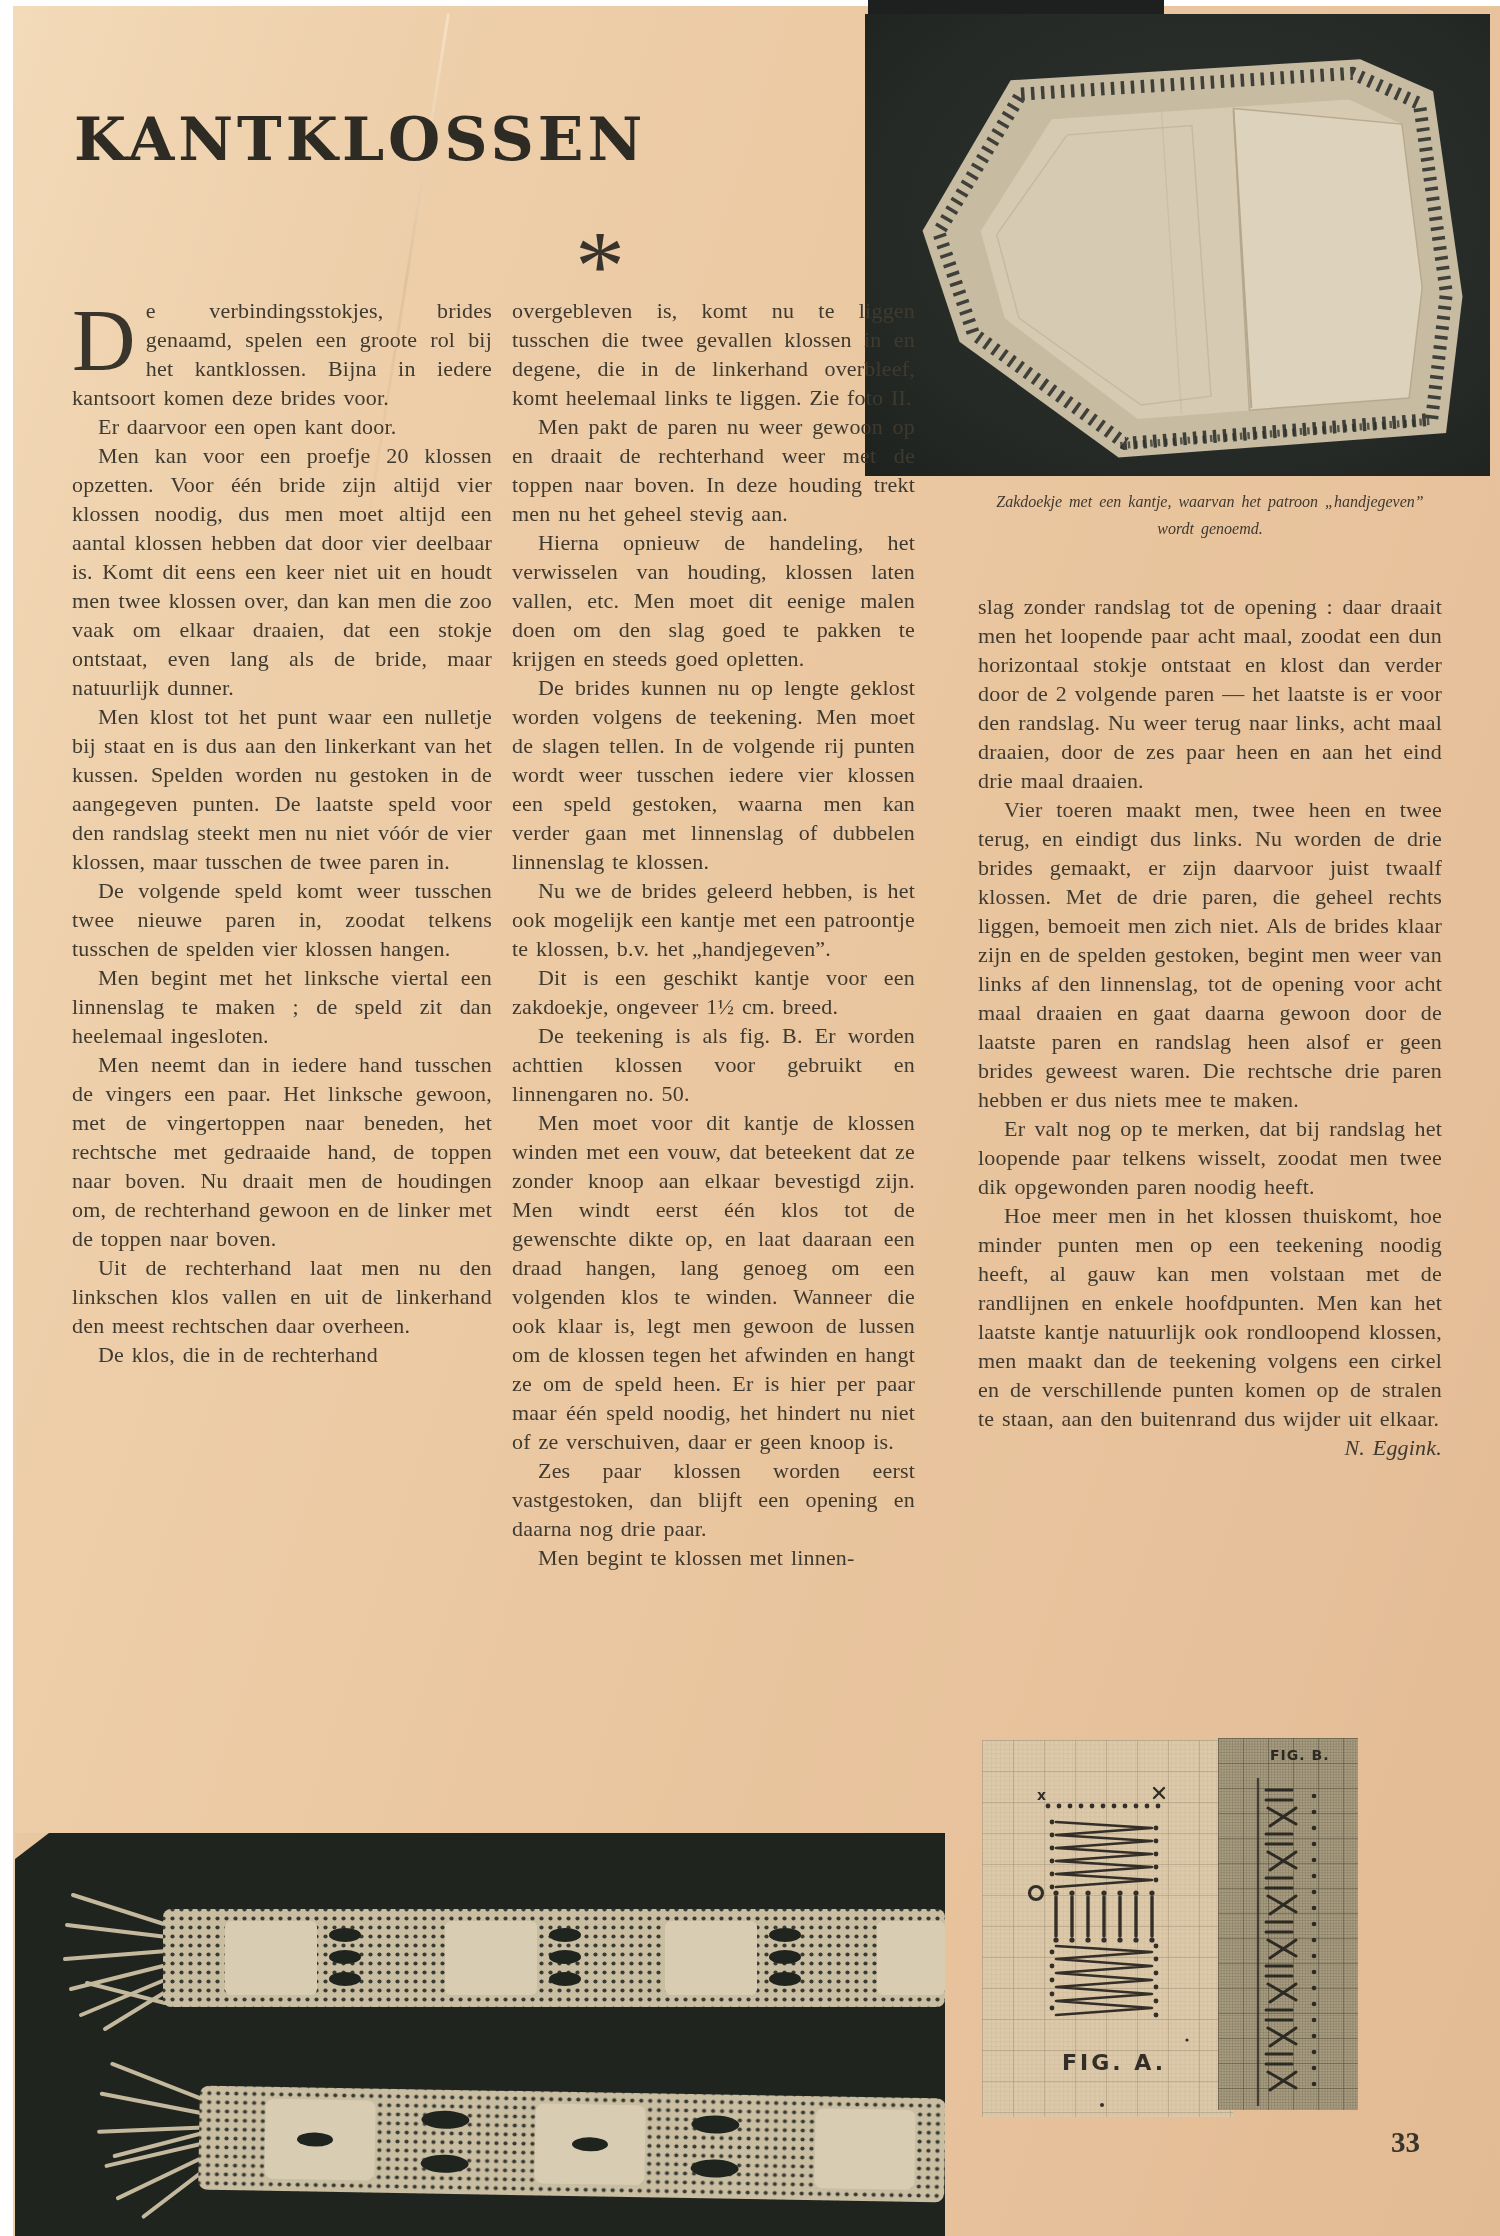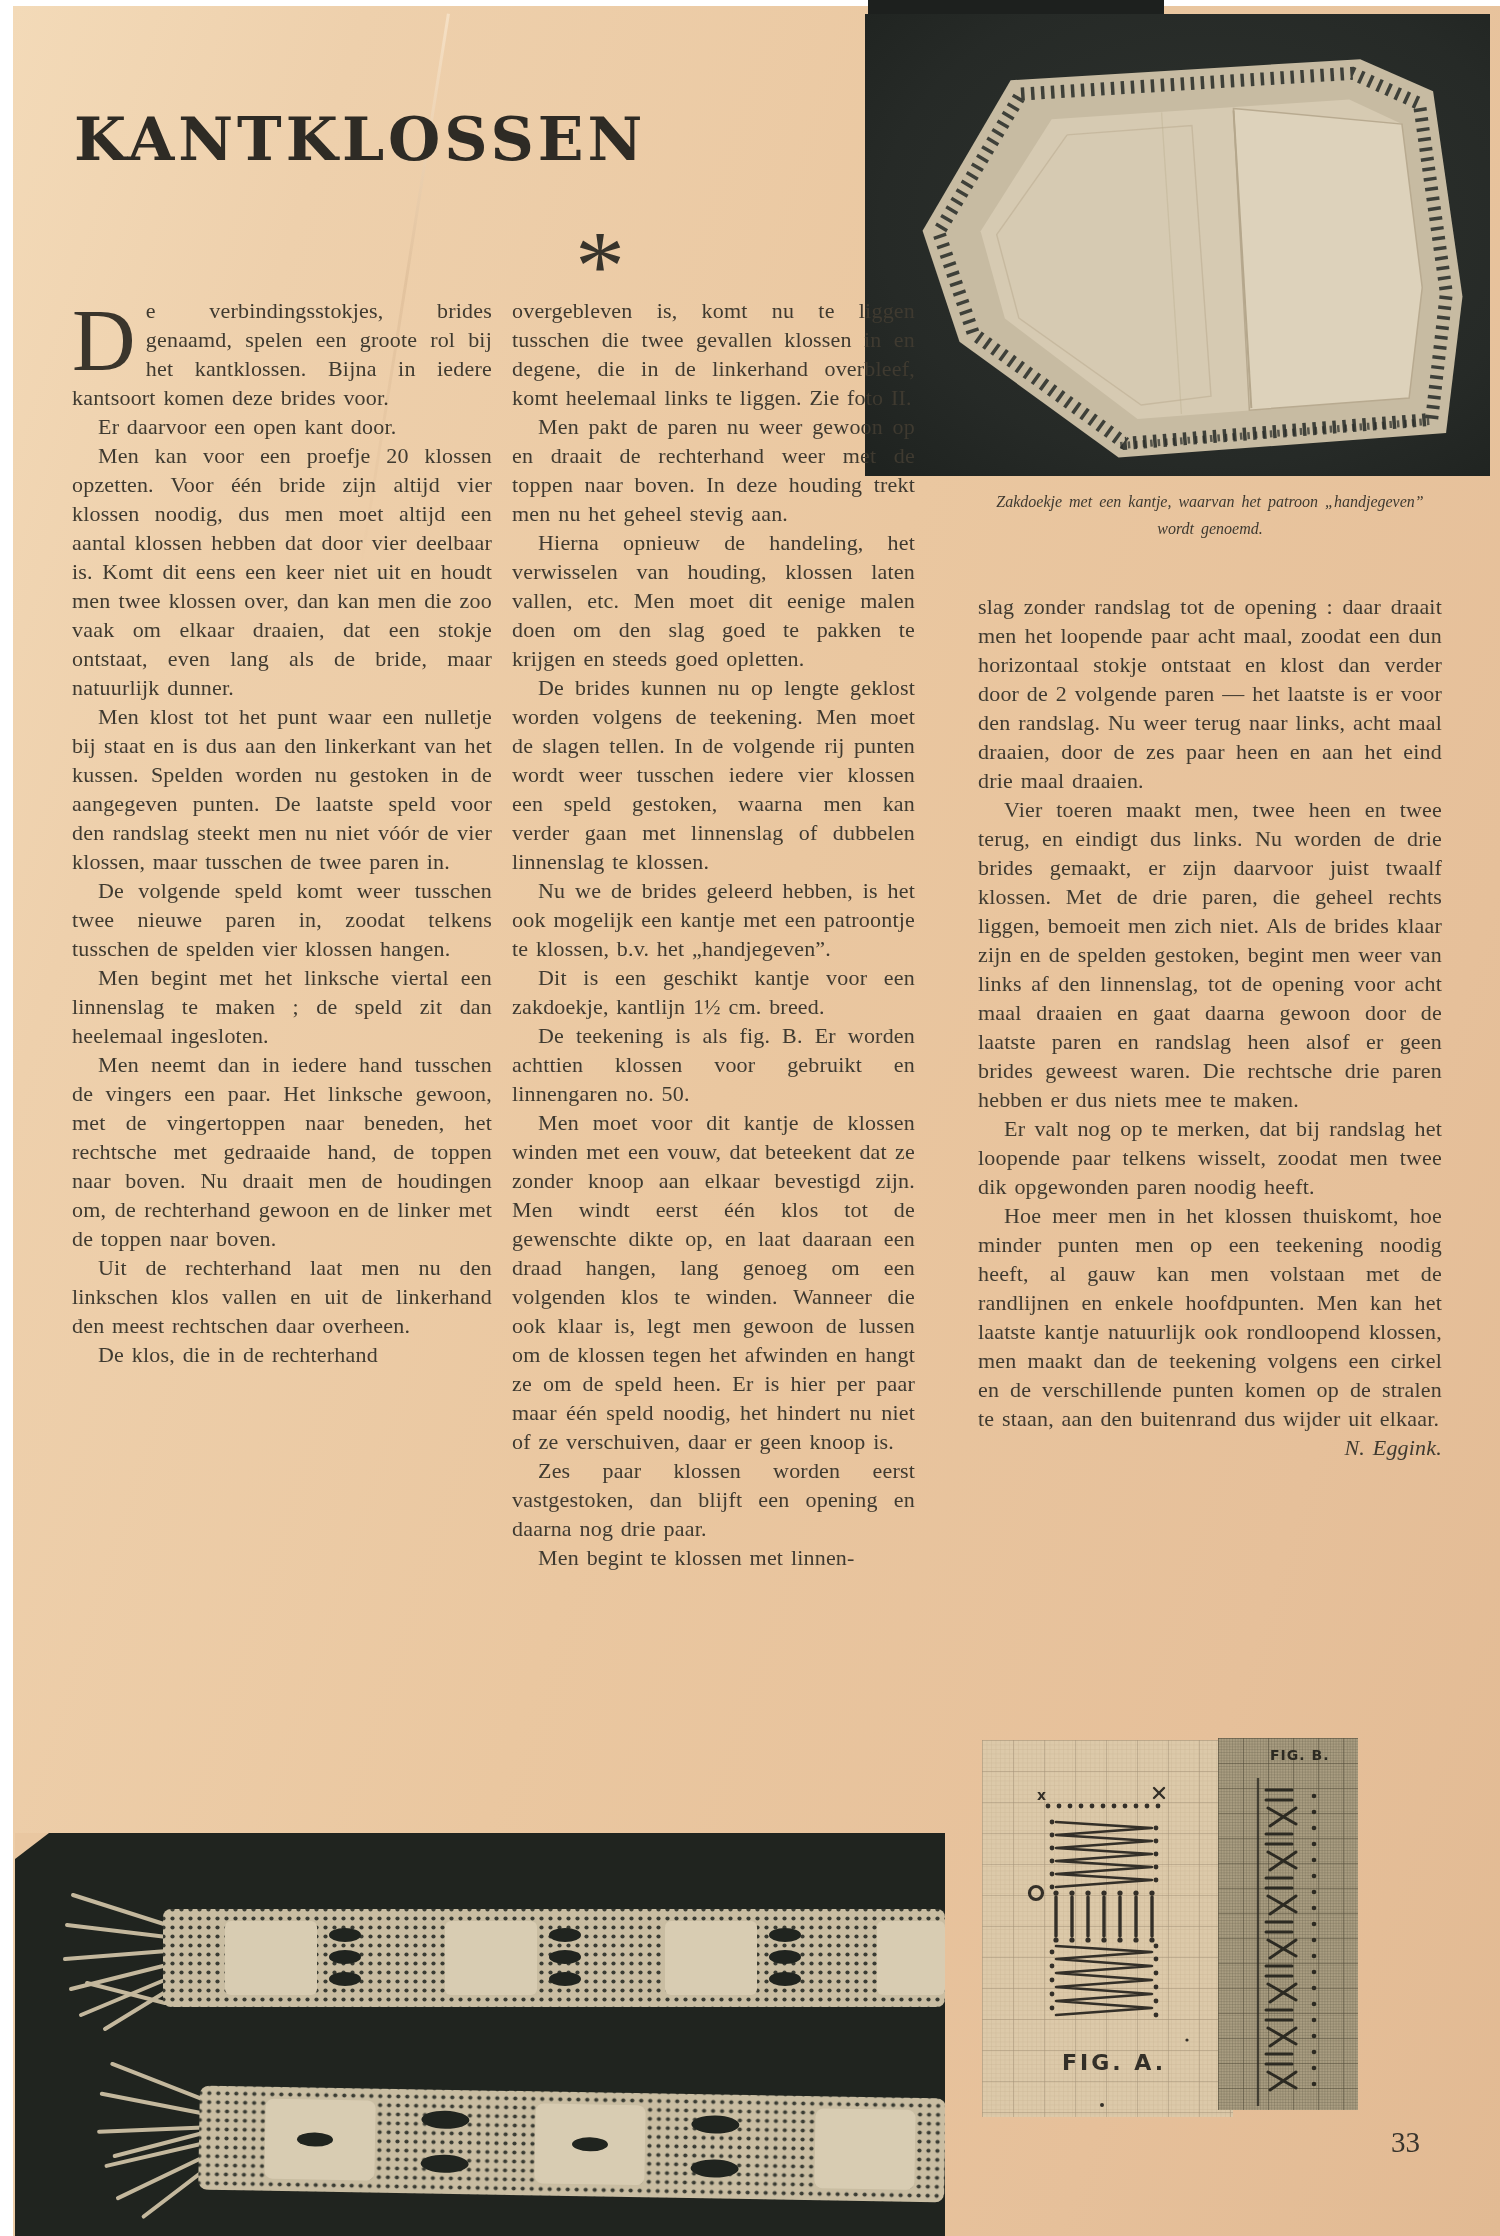--- a/index.html
+++ b/index.html
@@ -50,21 +50,21 @@
   .black-bar {
     position:absolute; left:868px; top:0; width:296px; height:14px;
     background:#1d201e;
   }
   .photo-top    { position:absolute; left:865px;  top:14px;   width:625px; height:462px; }
   .photo-bottom { position:absolute; left:15px;   top:1833px; width:930px; height:403px; }
   .fig-a        { position:absolute; left:982px;  top:1740px; width:251px; height:377px; }
   .fig-b        { position:absolute; left:1218px; top:1738px; width:140px; height:372px; }
   .page-number {
     position:absolute; left:1330px; top:2126px; width:90px;
-    text-align:right; font-size:29px; color:#38342c;
+    text-align:right; font-size:29px; color:#38342c;font-weight:bold;
   }
   svg { display:block; }
 </style>
 </head>
 <body>
 
 <div class="paper"></div>
 <div class="crease"></div>
 
 <div class="page-title">KANTKLOSSEN</div>
@@ -108,21 +108,21 @@
   <p>Uit de rechterhand laat men nu den linkschen klos vallen en uit de linkerhand den meest rechtschen daar overheen.</p>
   <p>De klos, die in de rechterhand</p>
 </div>
 
 <div class="col col2">
   <p class="flush">overgebleven is, komt nu te liggen tusschen die twee gevallen klossen in en degene, die in de linkerhand overbleef, komt heelemaal links te liggen. Zie foto II.</p>
   <p>Men pakt de paren nu weer gewoon op en draait de rechterhand weer met de toppen naar boven. In deze houding trekt men nu het geheel stevig aan.</p>
   <p>Hierna opnieuw de handeling, het verwisselen van houding, klossen laten vallen, etc. Men moet dit eenige malen doen om den slag goed te pakken te krijgen en steeds goed opletten.</p>
   <p>De brides kunnen nu op lengte geklost worden volgens de teekening. Men moet de slagen tellen. In de volgende rij punten wordt weer tusschen iedere vier klossen een speld gestoken, waarna men kan verder gaan met linnenslag of dubbelen linnenslag te klossen.</p>
   <p>Nu we de brides geleerd hebben, is het ook mogelijk een kantje met een patroontje te klossen, b.v. het „handjegeven”.</p>
-  <p>Dit is een geschikt kantje voor een zakdoekje, kantlijn 1½ cm. breed.</p>
+  <p>Dit is een geschikt kantje voor een zakdoekje, ongeveer 1½ cm. breed.</p>
   <p>De teekening is als fig. B. Er worden achttien klossen voor gebruikt en linnengaren no. 50.</p>
   <p>Men moet voor dit kantje de klossen winden met een vouw, dat beteekent dat ze zonder knoop aan elkaar bevestigd zijn. Men windt eerst één klos tot de gewenschte dikte op, en laat daaraan een draad hangen, lang genoeg om een volgenden klos te winden. Wanneer die ook klaar is, legt men gewoon de lussen om de klossen tegen het afwinden en hangt ze om de speld heen. Er is hier per paar maar één speld noodig, het hindert nu niet of ze verschuiven, daar er geen knoop is.</p>
   <p>Zes paar klossen worden eerst vastgestoken, dan blijft een opening en daarna nog drie paar.</p>
   <p>Men begint te klossen met linnen-</p>
 </div>
 
 <div class="col col3">
   <p class="flush">slag zonder randslag tot de opening : daar draait men het loopende paar acht maal, zoodat een dun horizontaal stokje ontstaat en klost dan verder door de 2 volgende paren — het laatste is er voor den randslag. Nu weer terug naar links, acht maal draaien, door de zes paar heen en aan het eind drie maal draaien.</p>
   <p>Vier toeren maakt men, twee heen en twee terug, en eindigt dus links. Nu worden de drie brides gemaakt, er zijn daarvoor juist twaalf klossen. Met de drie paren, die geheel rechts liggen, bemoeit men zich niet. Als de brides klaar zijn en de spelden gestoken, begint men weer van links af den linnenslag, tot de opening voor acht maal draaien en gaat daarna gewoon door de laatste paren en randslag heen alsof er geen brides geweest waren. Die rechtsche drie paren hebben er dus niets mee te maken.</p>
   <p>Er valt nog op te merken, dat bij randslag het loopende paar telkens wisselt, zoodat men twee dik opgewonden paren noodig heeft.</p>

